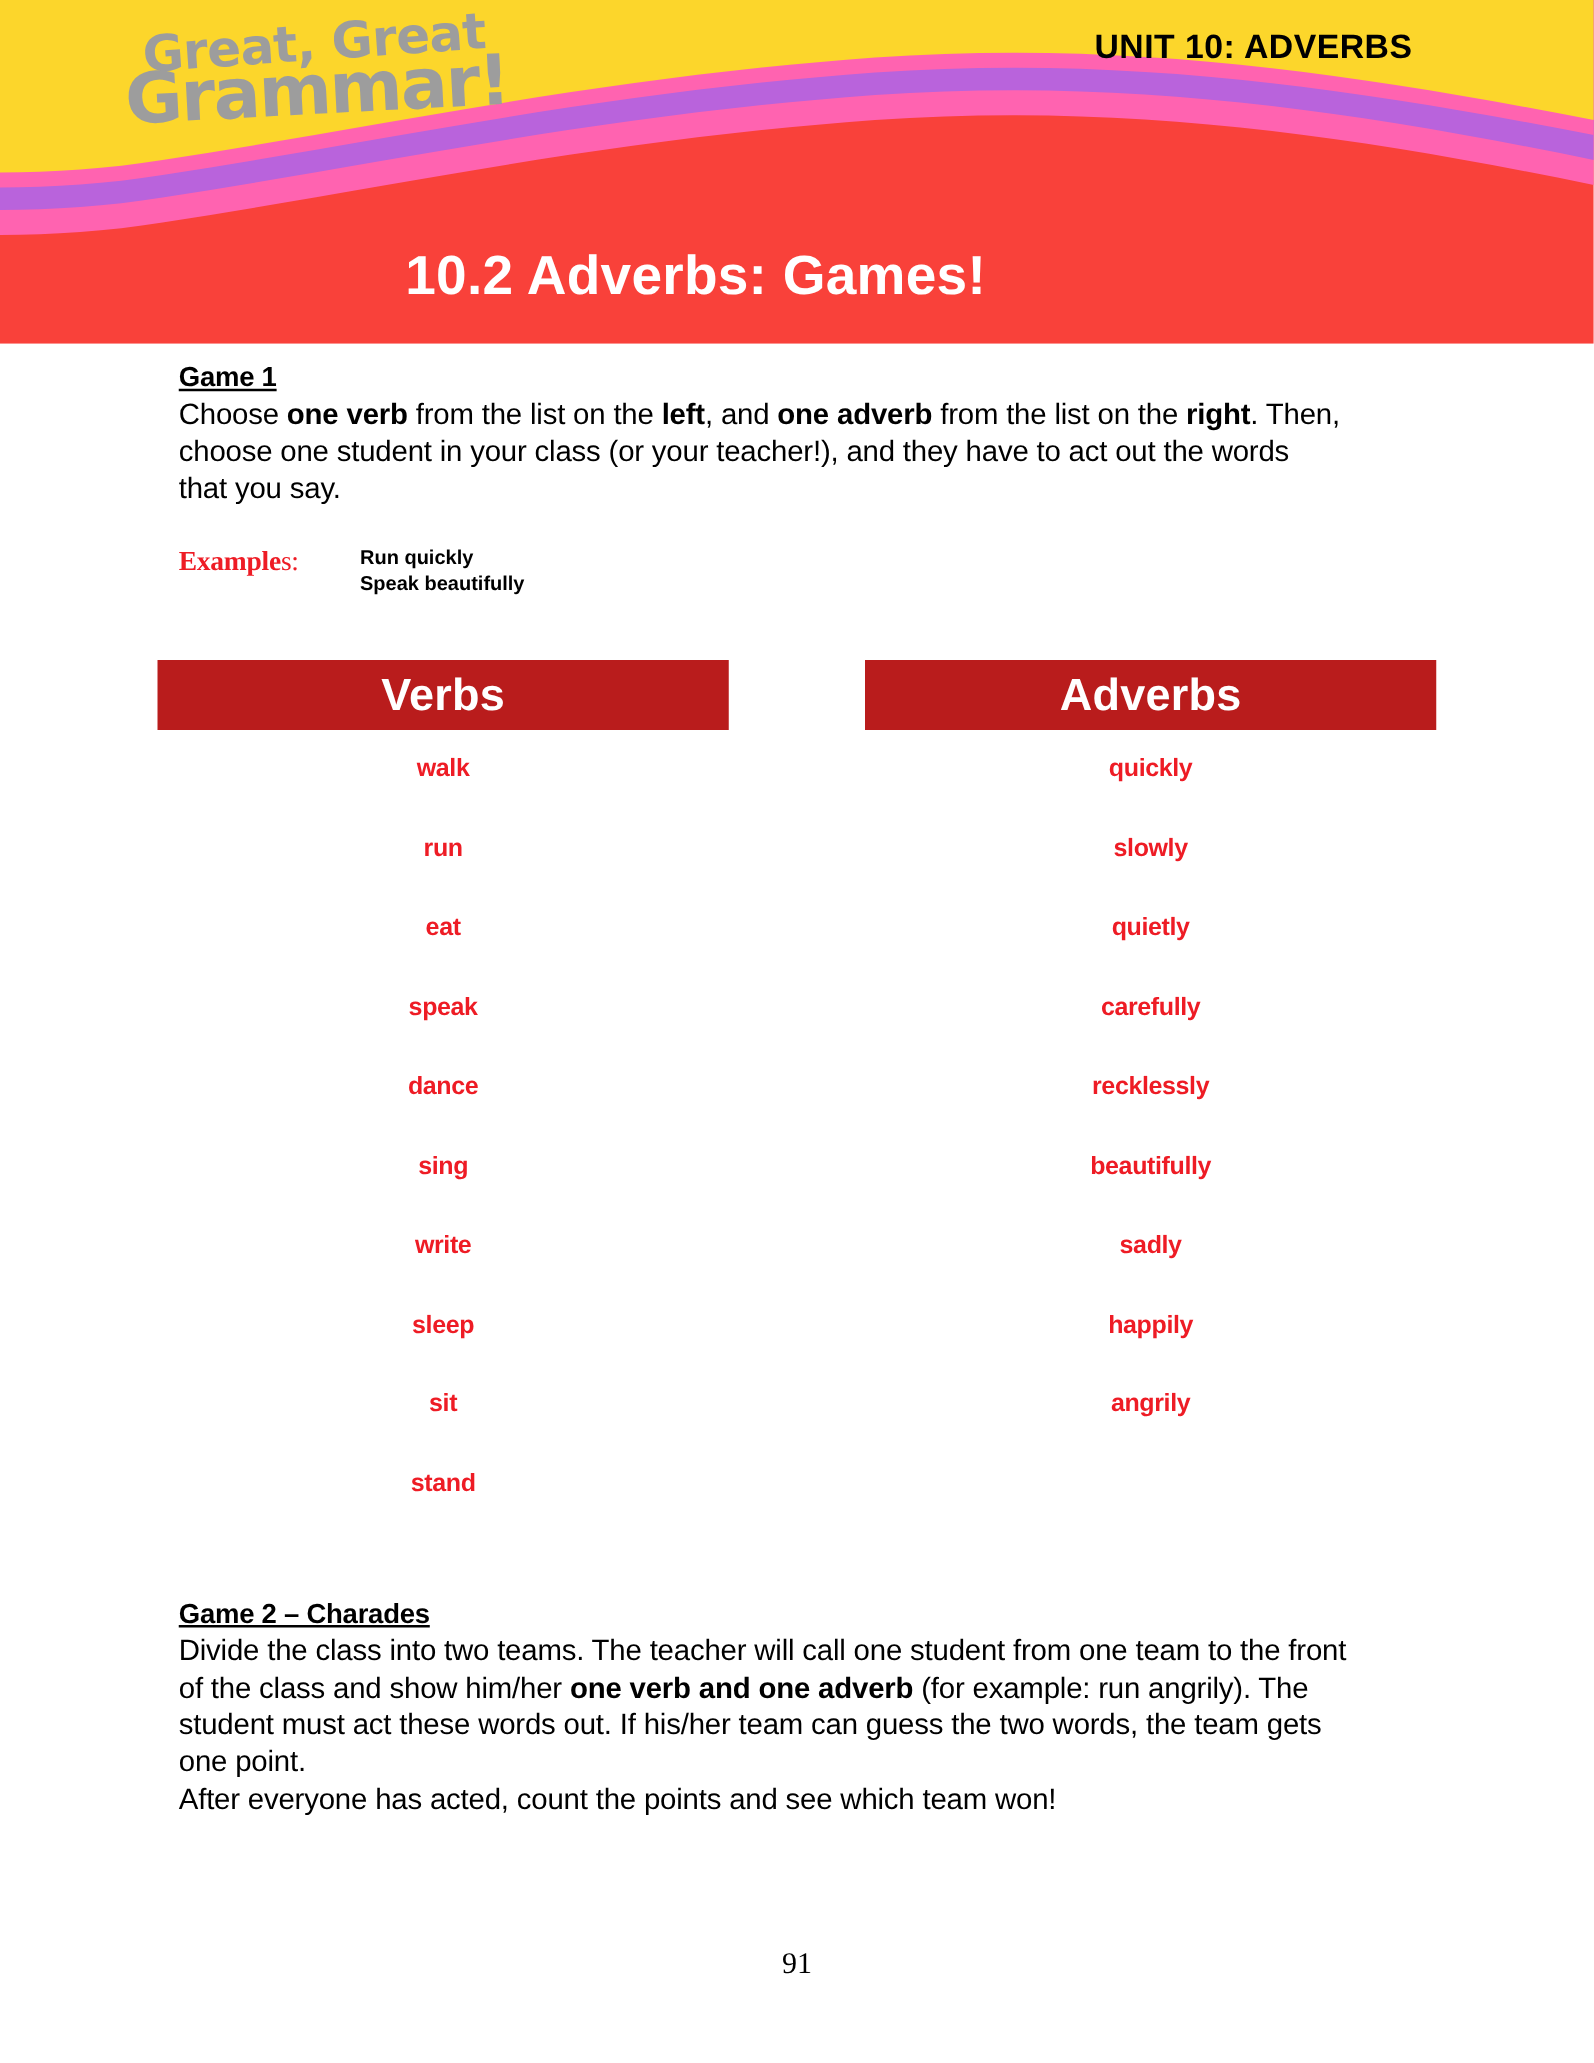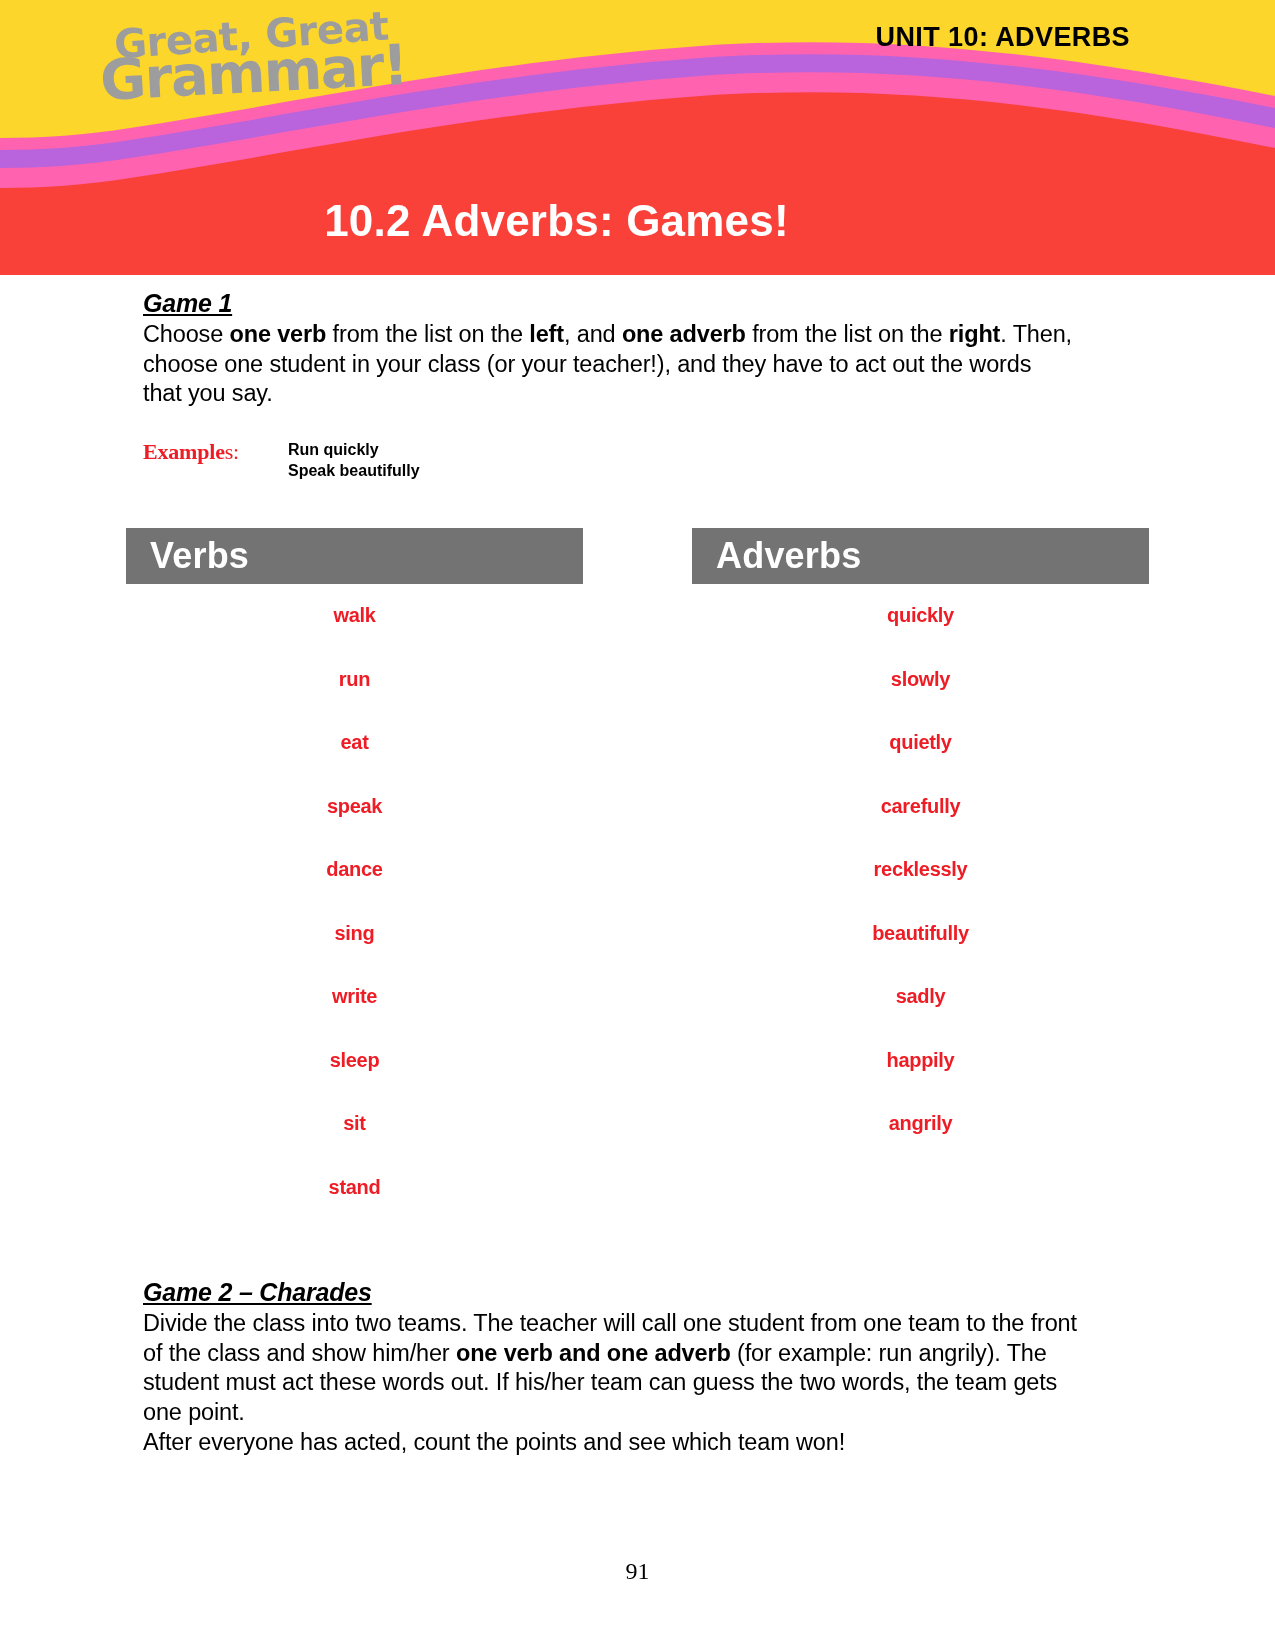--- a/index.html
+++ b/index.html
@@ -93,25 +93,24 @@
   .content {
     position: absolute;
     left: 143px;
     top: 289px;
     width: 930px;
   }
 
   .section-heading {
     font-family: "Liberation Sans", sans-serif;
     font-weight: bold;
-    font-size: 25px;
+    font-size: 22px;
     text-decoration: underline;
     margin: 0 0 2px 0;
     letter-spacing: -0.2px;
-    font-style: italic;
   }
 
   .para {
     font-family: "Liberation Sans", sans-serif;
     font-size: 23.5px;
     line-height: 1.26;
     margin: 0;
     letter-spacing: -0.15px;
   }
   .para b { font-weight: bold; }
@@ -143,30 +142,29 @@
   .word-tables {
     position: absolute;
     left: 126px;
     top: 528px;
     width: 1023px;
     display: flex;
     justify-content: space-between;
   }
   .word-col { width: 457px; }
   .col-header {
-    background: #737373;
+    background: #b91c1c;
     color: #ffffff;
-    text-align: left;
+    text-align: center;
     font-family: "Liberation Sans", sans-serif;
     font-weight: bold;
     font-size: 36px;
     height: 56px;
     line-height: 56px;
     letter-spacing: 0.2px;
-    padding-left: 24px;
   }
   .word-list {
     list-style: none;
     margin: 0;
     padding: 0;
   }
   .word-item {
     text-align: center;
     color: #ee1c25;
     font-family: "Liberation Sans", sans-serif;

